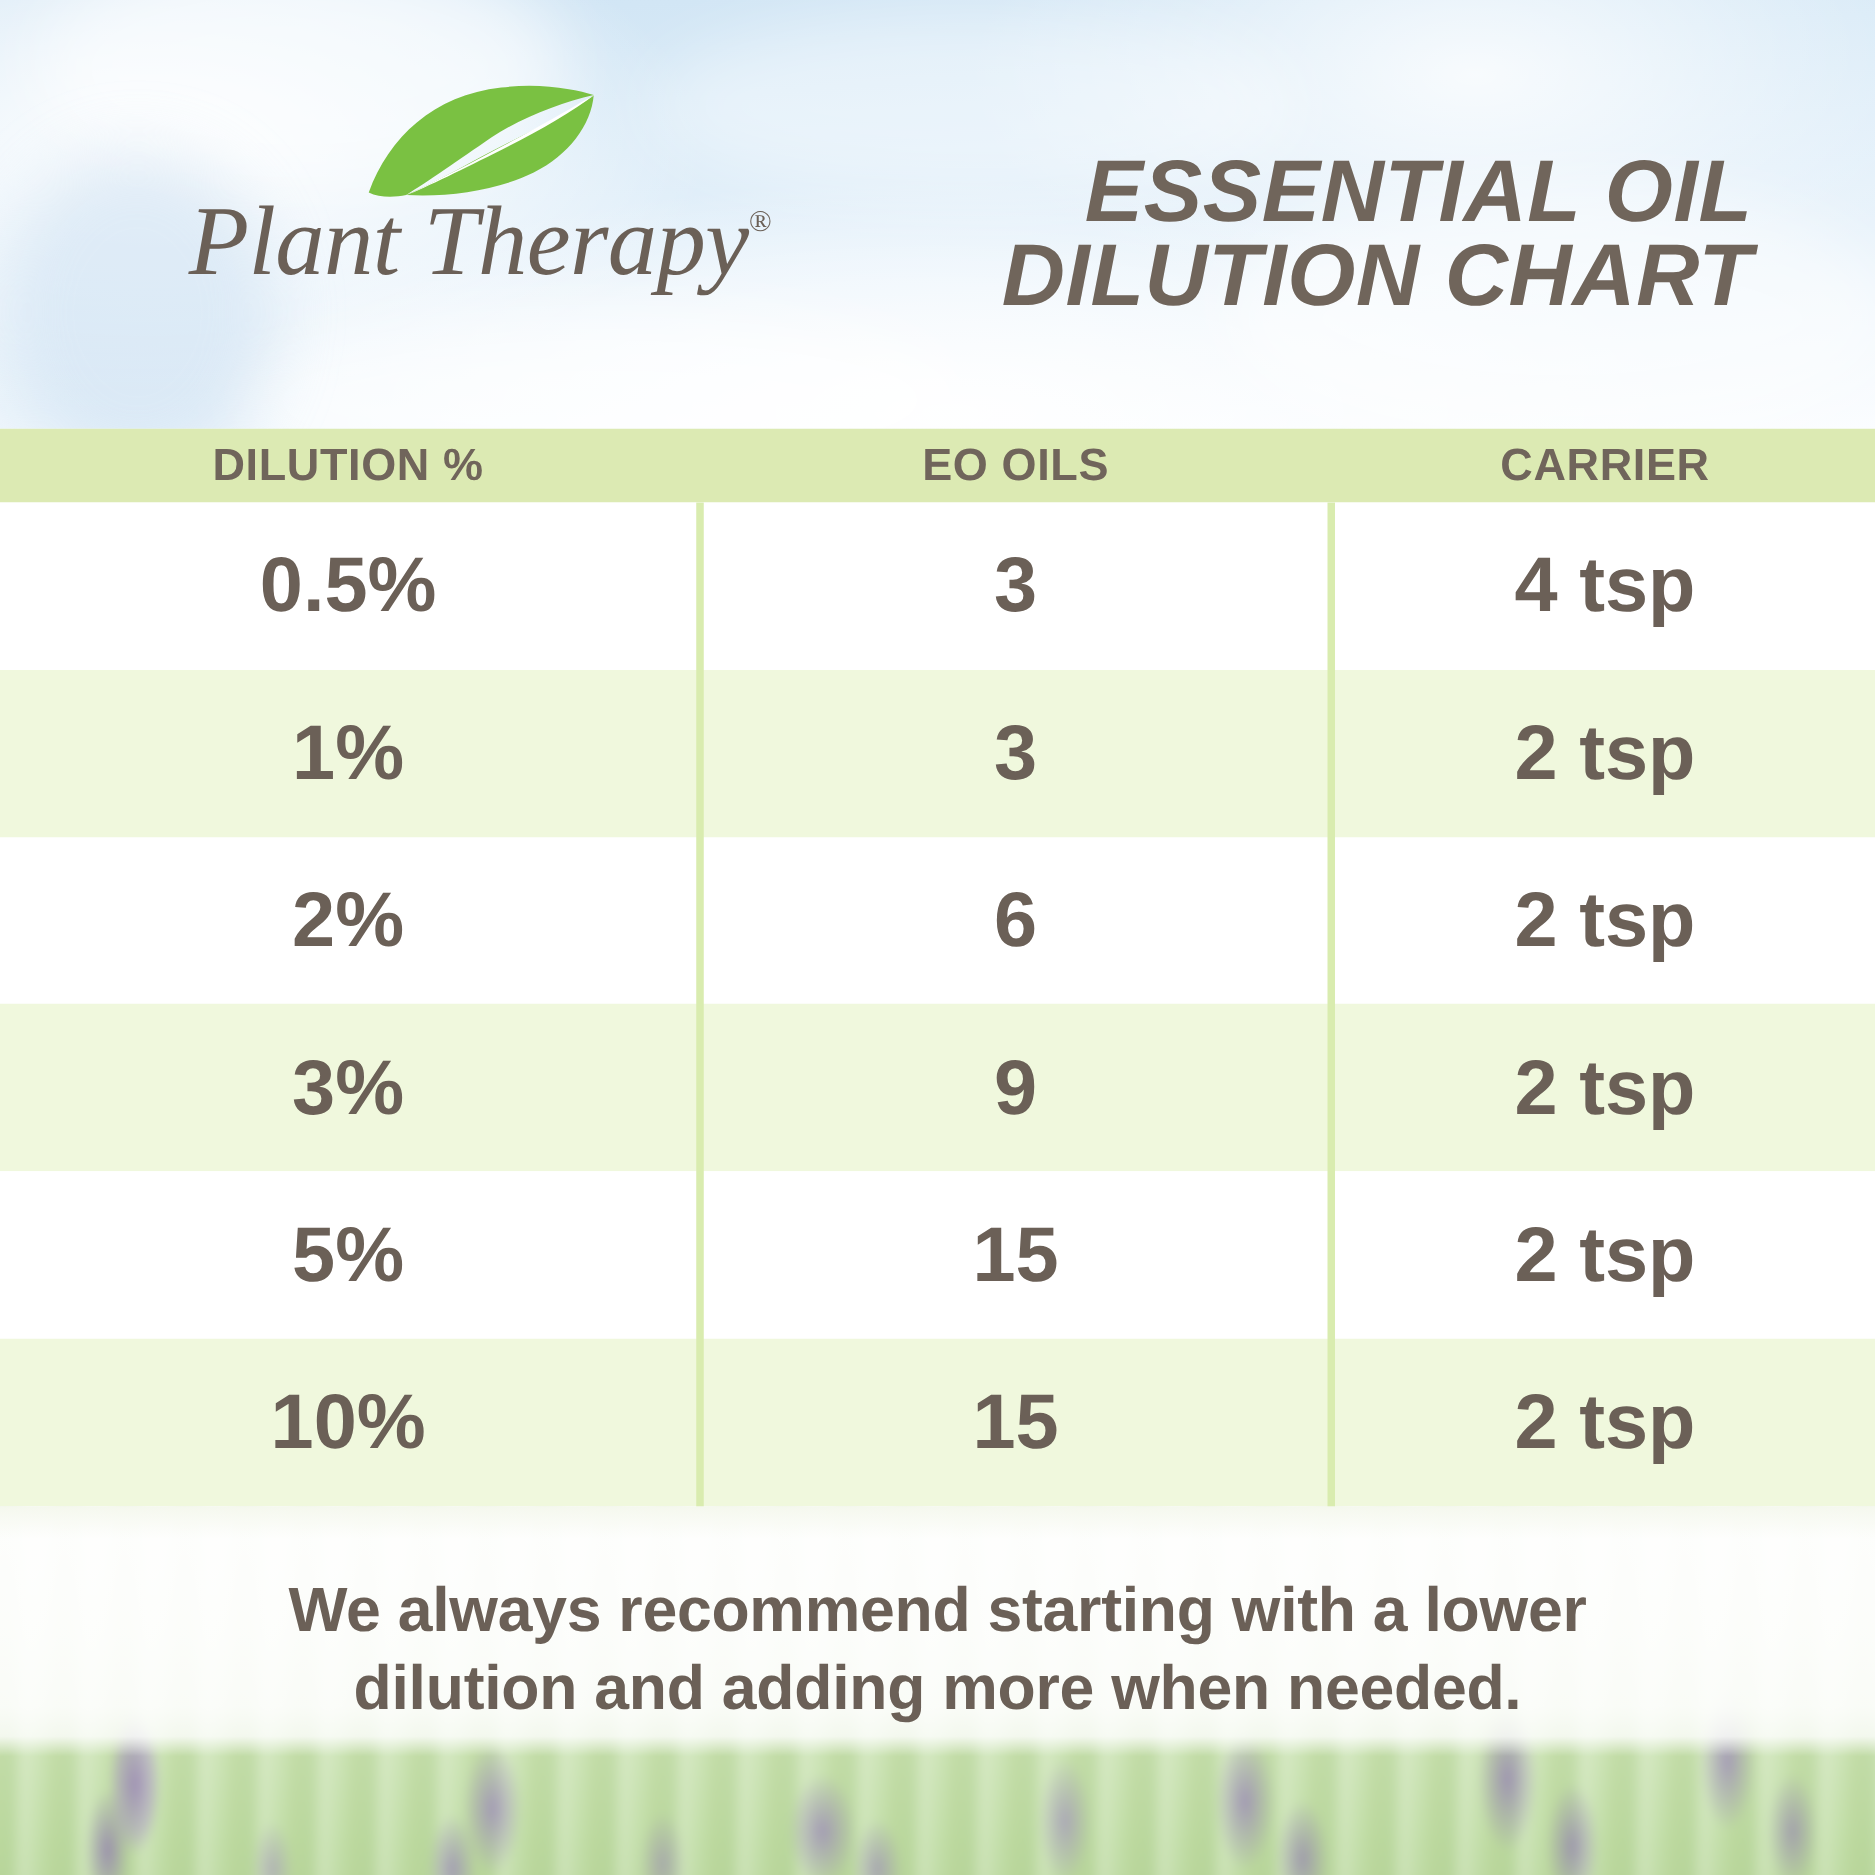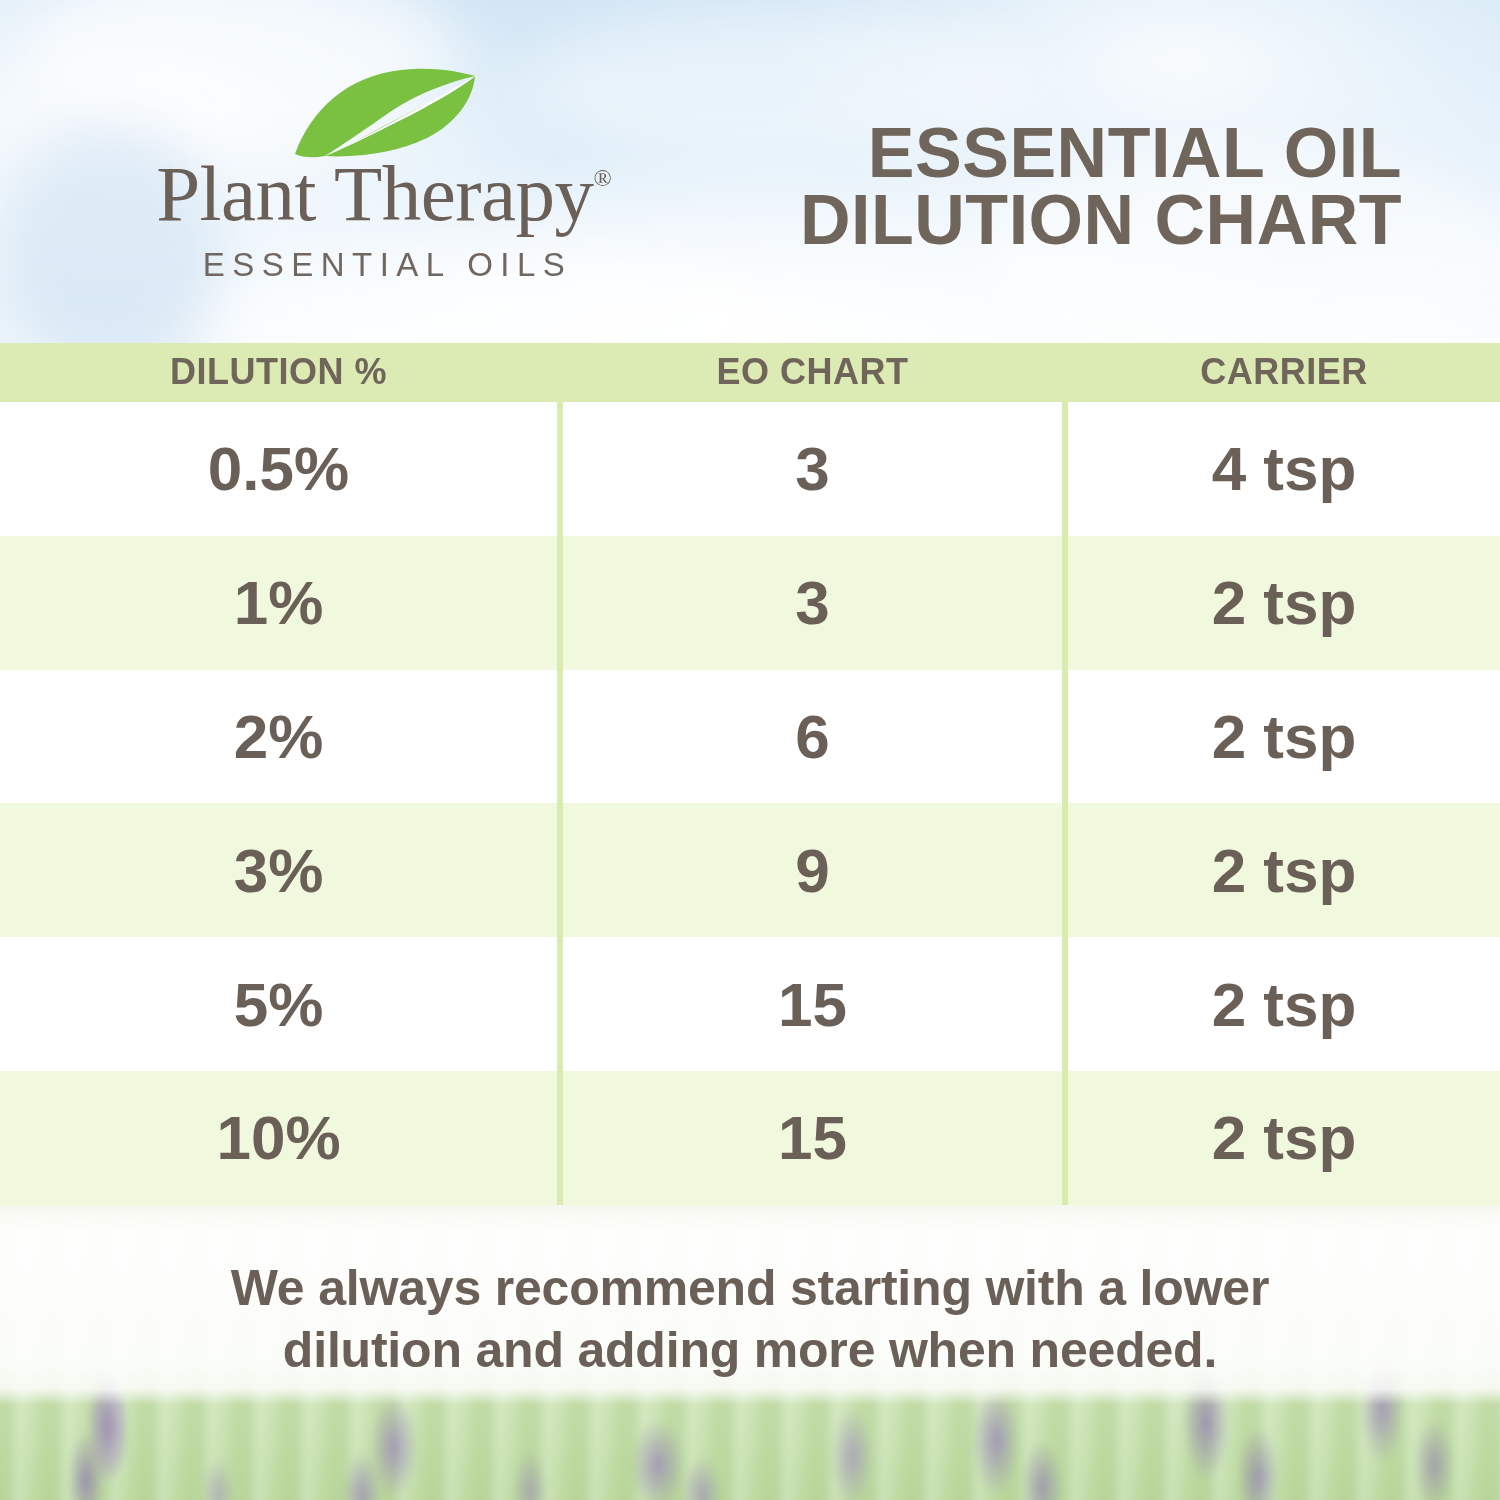--- a/index.html
+++ b/index.html
@@ -24,20 +24,21 @@
     position: absolute;
     left: 0; top: 0;
     width: 1500px;
     height: 343px;
     overflow: hidden;
     background:
       radial-gradient(ellipse 620px 300px at 120px 120px, rgba(255,255,255,0.92) 0%, rgba(255,255,255,0.45) 45%, rgba(255,255,255,0) 72%),
       radial-gradient(ellipse 520px 260px at 1180px 60px, rgba(255,255,255,0.80) 0%, rgba(255,255,255,0.25) 50%, rgba(255,255,255,0) 78%),
       radial-gradient(ellipse 700px 220px at 760px 330px, rgba(255,255,255,0.95) 0%, rgba(255,255,255,0.40) 55%, rgba(255,255,255,0) 85%),
       linear-gradient(176deg, #cfe4f4 0%, #d8eaf7 26%, #e3f0fa 52%, #eef6fc 74%, #f7fbfe 92%, #fbfdff 100%);
+    font-style: italic;
   }
   .sky-wisp {
     position: absolute;
     border-radius: 50%;
     background: rgba(255,255,255,0.55);
     filter: blur(26px);
     pointer-events: none;
   }
   .w1 { left: 30px;  top: -40px; width: 420px; height: 190px; }
   .w2 { left: 520px; top: 10px;  width: 520px; height: 150px; background: rgba(255,255,255,0.40); }
@@ -272,34 +273,33 @@
           <path d="M6 88 C 22 44, 58 10, 112 4 C 146 0, 172 6, 186 10
                    C 160 16, 128 28, 104 44 C 78 62, 52 80, 36 90
                    C 26 92, 14 92, 6 88 Z" fill="#7ac142"></path>
           <path d="M36 90 C 60 80, 90 62, 118 48 C 146 34, 170 22, 186 10
                    C 184 34, 166 58, 138 72 C 110 86, 70 92, 36 90 Z" fill="#7ac142"></path>
           <path d="M34 91 C 62 78, 96 60, 126 44 C 152 30, 172 18, 188 9
                    C 168 24, 140 40, 112 54 C 82 69, 54 83, 34 91 Z" fill="#ffffff"></path>
         </svg>
       </div>
       <div class="logo-wordmark"><span>Plant Therapy</span><span class="reg">®</span></div>
-      <div class="logo-sub">ESSENTIAL OILS</div>
     </div>
 
     <div class="title-block">
       <span class="title-line1">ESSENTIAL OIL</span>
       <span class="title-line2">DILUTION CHART</span>
     </div>
   </div>
 
   <div class="table">
 
     <div class="thead">
       <div class="th th-a">DILUTION %</div>
-      <div class="th th-b">EO CHART</div>
+      <div class="th th-b">EO OILS</div>
       <div class="th th-c">CARRIER</div>
     </div>
 
     <div class="tbody">
       <div class="vdivider vd1"></div>
       <div class="vdivider vd2"></div>
 
       <div class="trow odd">
         <div class="cell cell-a">0.5%</div>
         <div class="cell cell-b">3</div>

